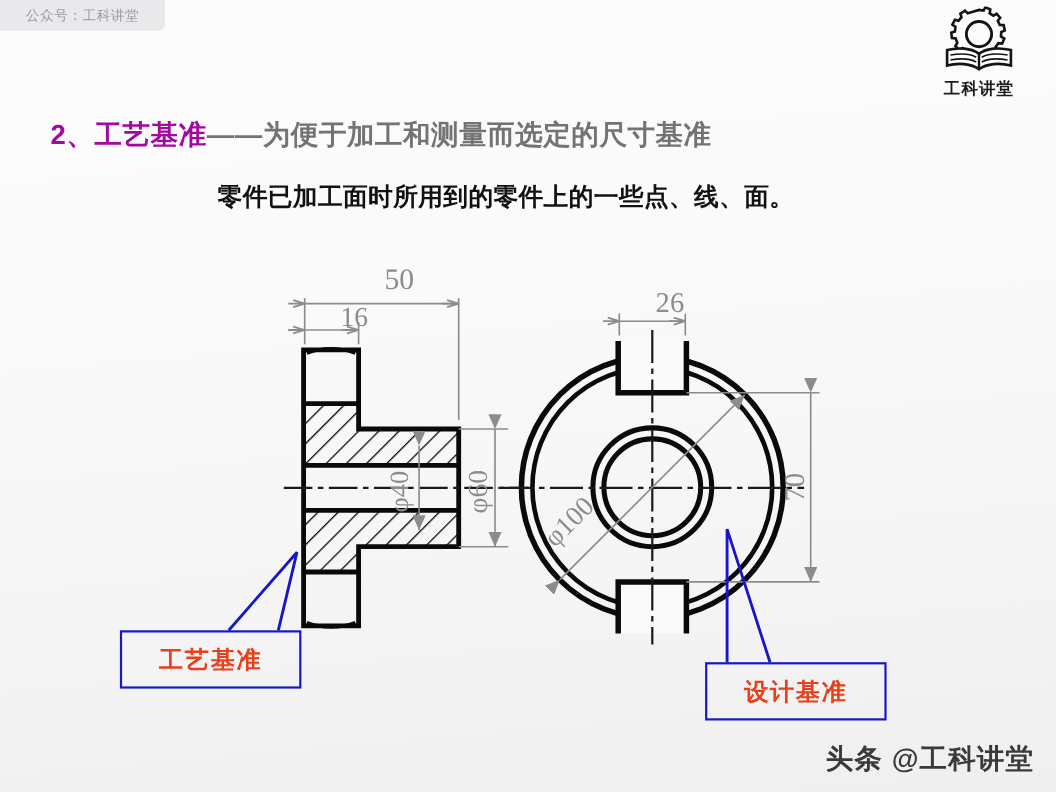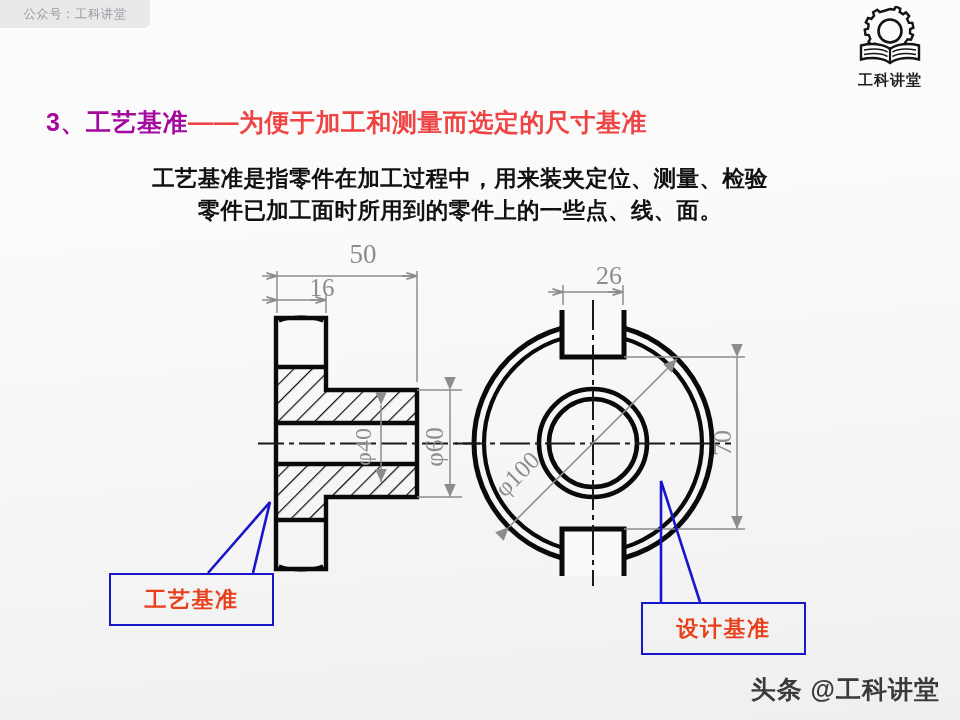--- a/index.html
+++ b/index.html
@@ -27,21 +27,21 @@
   #brand .brand-text{
     font-size:15px;font-weight:bold;color:#1c1c1c;letter-spacing:1px;margin-top:3px;
   }
 
   
   #heading{
     position:absolute;left:46px;top:106px;
     font-size:25px;font-weight:bold;white-space:nowrap;letter-spacing:.5px;
   }
   #heading .h-a{color:#a3099f;}
-  #heading .h-b{color:#ef4444;}
+  #heading .h-b{color:#737373;}
 
   #body-text{
     position:absolute;left:80px;top:163px;width:760px;
     text-align:center;color:#111;font-weight:bold;
     font-size:22.5px;line-height:1.42;letter-spacing:.3px;
   }
   #body-text .l2{display:block;}
 
   
   #drawing{position:absolute;left:0;top:0;width:960px;height:720px;}
@@ -86,25 +86,24 @@
         <path d="M11 44 C19.5 42.6 29 42.8 34.5 46" stroke-width="1.5"></path>
         <path d="M11 48.5 C19.5 47.1 29 47.3 34.5 50.5" stroke-width="1.5"></path>
         <path d="M63 44 C54.5 42.6 45 42.8 39.5 46" stroke-width="1.5"></path>
         <path d="M63 48.5 C54.5 47.1 45 47.3 39.5 50.5" stroke-width="1.5"></path>
       </svg>
     </span>
     <div class="brand-text">工科讲堂</div>
   </div>
 
   <div id="heading">
-    <span class="h-a">3、工艺基准</span><span class="h-b">——为便于加工和测量而选定的尺寸基准</span>
+    <span class="h-a">2、工艺基准</span><span class="h-b">——为便于加工和测量而选定的尺寸基准</span>
   </div>
 
   <div id="body-text">
-    <span>工艺基准是指零件在加工过程中，用来装夹定位、测量、检验</span>
     <span class="l2">零件已加工面时所用到的零件上的一些点、线、面。</span>
   </div>
 
   <svg id="drawing" viewBox="0 0 960 720">
     <defs>
       <pattern id="hatch" width="13" height="13" patternTransform="rotate(45)" patternUnits="userSpaceOnUse">
         <line x1="0" y1="0" x2="0" y2="13" stroke="#0a0a0a" stroke-width="2.4"></line>
       </pattern>
       <marker id="arrL" markerWidth="11" markerHeight="9" refX="10" refY="4.5" orient="auto">
         <path d="M10,4.5 L0,4.5 M10,4.5 L3,2.4 M10,4.5 L3,6.6" stroke="#8c8c8c" stroke-width="1.1" fill="none"></path>

